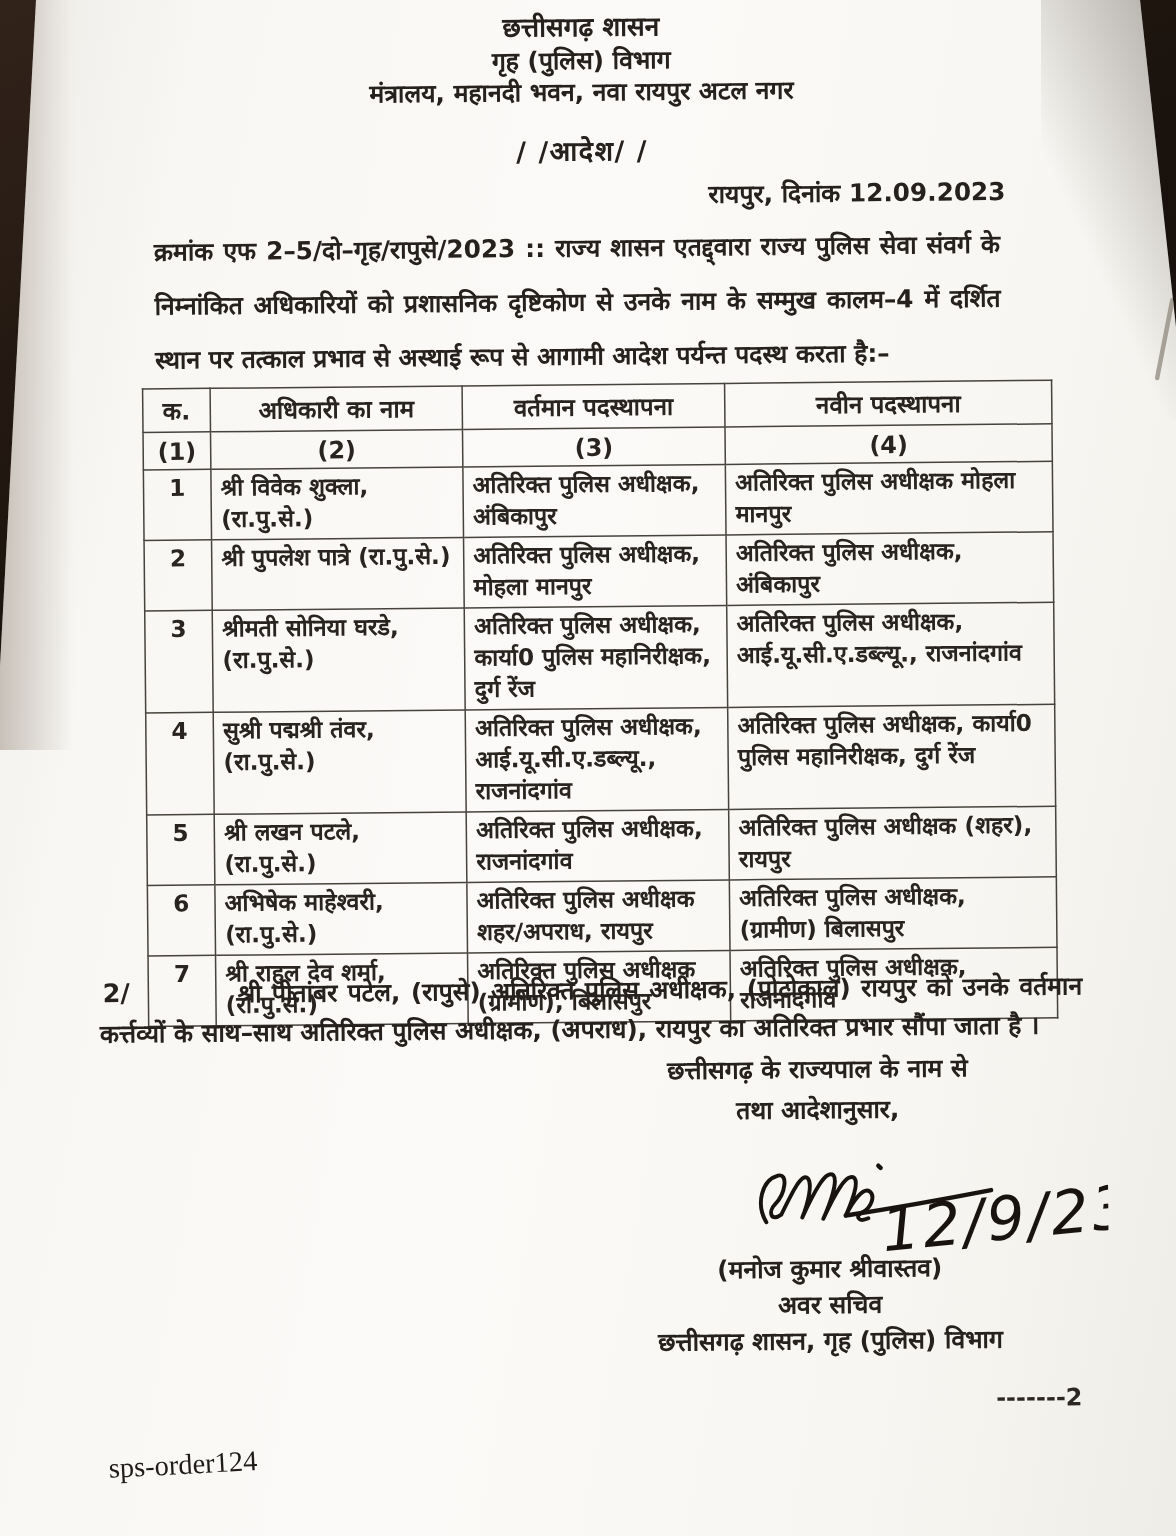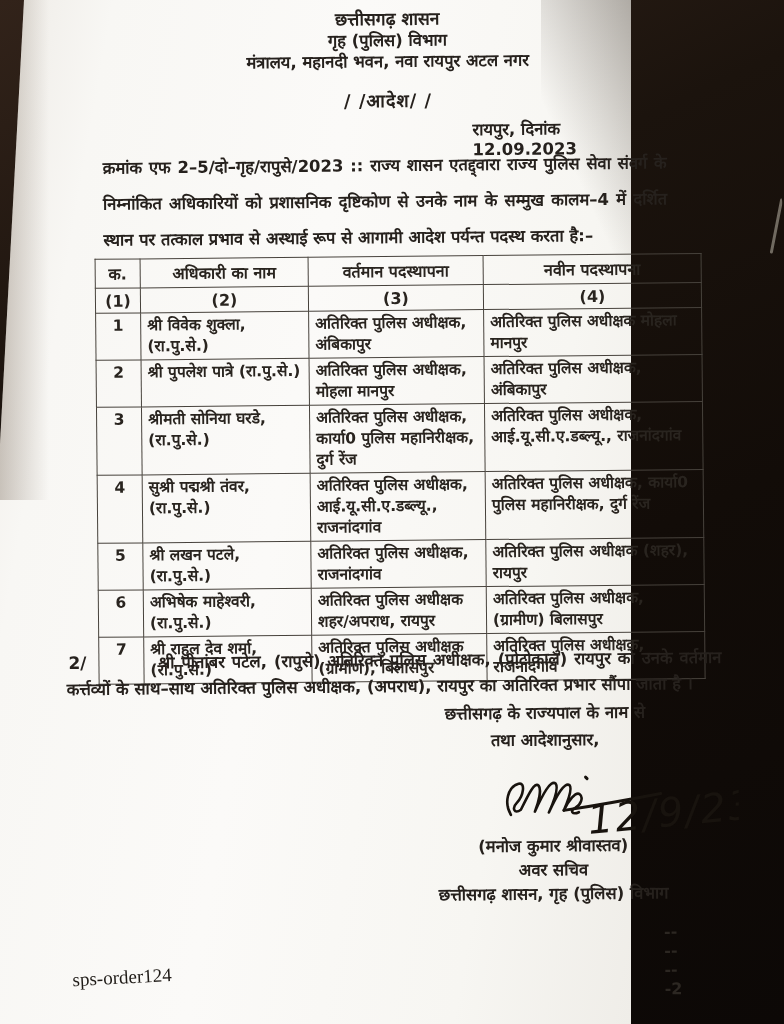--- a/index.html
+++ b/index.html
@@ -4,21 +4,21 @@
 <style>
   html, body {
     margin: 0;
     padding: 0;
     width: 784px;
     height: 1024px;
     overflow: hidden;
     background: linear-gradient(155deg, #32231a 0%, #1b130d 30%, #120c08 60%, #0c0806 100%);
     font-family: "DejaVu Sans", sans-serif;
   }
-  .stage { position: relative; width: 631px; height: 1024px; }
+  .stage { position: relative; width: 784px; height: 1024px; }
 
   
   .paper {
     position: absolute; inset: 0;
     background: linear-gradient(100deg, #eeebe6 0%, #f8f7f4 14%, #fbfaf8 45%, #f7f6f2 78%, #efede8 100%);
     clip-path: polygon(24px 0, 760px 0, 784px 218px, 784px 1024px, 0 1024px, 0 444px);
   }
   .edge-shade-left {
     position: absolute; left: 0; top: 0; width: 70px; height: 500px;
     background: linear-gradient(to right, rgba(96,78,60,0.30), rgba(96,78,60,0.0) 70%);

